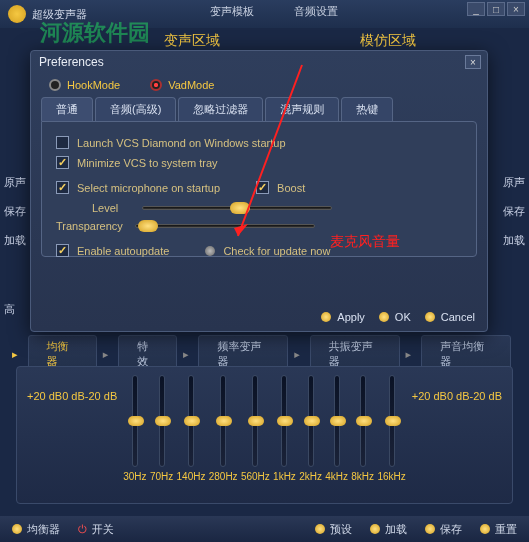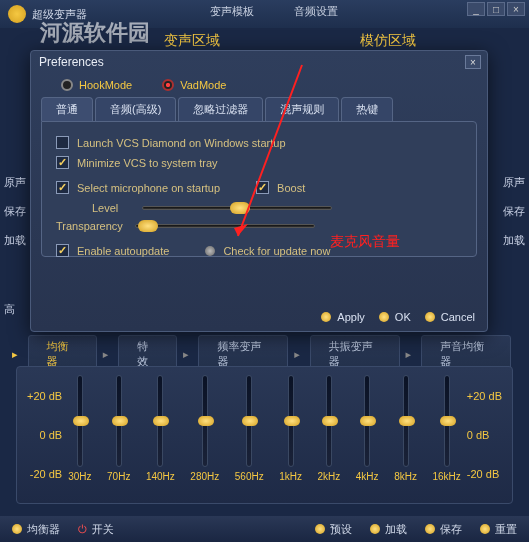--- a/index.html
+++ b/index.html
@@ -1,28 +1,28 @@
 <!DOCTYPE html>
 <html><head>
 <meta charset="utf-8">
 <style>
 *{margin:0;padding:0;box-sizing:border-box;font-family:"Microsoft YaHei",Tahoma,sans-serif;font-size:11px}
 body{width:529px;height:542px;background:#1a2845;overflow:hidden;position:relative}
 .titlebar{height:28px;background:linear-gradient(#2a3d5f,#1e2f4d);display:flex;align-items:center;padding:0 8px;color:#d0d8e8}
 .app-icon{width:18px;height:18px;background:radial-gradient(circle,#f5c842,#d4a020);border-radius:50%;margin-right:6px}
-.watermark{position:absolute;left:40px;top:18px;font-size:22px;color:#ffffff;z-index:1;font-weight:bold;opacity:.6}
+.watermark{position:absolute;left:40px;top:18px;font-size:22px;color:#22c55e;z-index:1;font-weight:bold;opacity:.6}
 .topmenu{position:absolute;top:4px;left:210px;display:flex;gap:40px;color:#c8d0e0;font-size:12px}
 .subtitle{position:absolute;top:32px;left:164px;color:#f5c842;font-size:14px}
 .subtitle2{position:absolute;top:32px;left:360px;color:#f5c842;font-size:14px}
 .winbtns{position:absolute;right:4px;top:2px;display:flex;gap:2px}
 .winbtn{width:18px;height:14px;background:#3a4a6a;border:1px solid #5a6a8a;display:flex;align-items:center;justify-content:center;color:#ccc;font-size:10px;cursor:pointer}
 .dialog{position:absolute;left:30px;top:50px;width:458px;height:282px;background:linear-gradient(#2f3e5c,#28344f);border:1px solid #4a5a7a;border-radius:4px;box-shadow:0 4px 20px rgba(0,0,0,.6);z-index:10}
 .dlg-title{height:22px;display:flex;align-items:center;padding:0 8px;color:#e8ecf4;font-size:12px}
 .dlg-close{position:absolute;right:6px;top:4px;width:16px;height:14px;background:#3a4a6a;border:1px solid #6a7a9a;display:flex;align-items:center;justify-content:center;color:#ddd;cursor:pointer;font-size:10px}
-.modes{padding:6px 30px;display:flex;gap:30px;}
+.modes{padding:6px 18px;display:flex;gap:30px;}
 .radio{display:flex;align-items:center;gap:6px;color:#f5c842;cursor:pointer}
 .radio-dot{width:12px;height:12px;border-radius:50%;border:2px solid #888;background:#222}
 .radio-dot.on{background:radial-gradient(circle,#ff4040 35%,#222 40%);border-color:#aa3030}
 .tabs{display:flex;padding:0 10px;gap:2px}
 .tab{padding:4px 14px;background:#354567;border:1px solid #556585;border-bottom:none;border-radius:4px 4px 0 0;color:#d8e0f0;font-size:11px;cursor:pointer}
 .tab.active{background:#3d4d70}
 .tabbody{margin:0 10px 8px;height:136px;background:#303e5a;border:1px solid #556585;border-radius:0 4px 4px 4px;padding:14px 14px 8px;color:#d5c080}
 .chkrow{display:flex;align-items:center;gap:8px;margin-bottom:7px;font-family:"Courier New",monospace;font-size:11px}
 .chk{width:13px;height:13px;border:1px solid #8a9ab8;background:#1e2a42;display:flex;align-items:center;justify-content:center;cursor:pointer;flex-shrink:0}
 .chk.on::after{content:"✓";color:#f5d060;font-size:11px;font-weight:bold}
@@ -37,21 +37,21 @@
 .bullet{width:10px;height:10px;background:radial-gradient(circle,#ffe080,#d4a020);border-radius:50%}
 .bullet.grey{background:radial-gradient(circle,#bbb,#666)}
 .sidelabels{position:absolute;top:175px;color:#c8d0e4;font-size:12px;display:flex;flex-direction:column;gap:14px}
 .sidelabels.left{left:4px}
 .sidelabels.right{right:4px}
 .tabbar2{position:absolute;top:344px;left:12px;right:12px;height:20px;display:flex;gap:0;align-items:center}
 .tab2{padding:3px 18px;background:linear-gradient(#2a3856,#22304a);border:1px solid #3a4a6a;color:#b8c4da;font-size:11px;cursor:pointer;border-radius:3px 3px 0 0;margin-right:6px}
 .tab2.active{color:#f5c842}
 .eq-panel{position:absolute;top:366px;left:16px;right:16px;height:138px;background:linear-gradient(#2a3856,#1e2a46);border:1px solid #3a4a6a;border-radius:4px;padding:8px 10px}
 .eq-row{display:flex;align-items:center;height:100%}
-.eq-scale{display:flex;flex-direction:column;justify-content:space-between;height:90px;color:#f5c842;font-size:10px;padding-right:6px;text-align:right}
+.eq-scale{display:flex;justify-content:space-between;height:90px;color:#f5c842;font-size:10px;padding-right:6px;text-align:right}
 .eq-sliders{flex:1;display:flex;justify-content:space-between;align-items:flex-start;height:100%}
 .eq-col{display:flex;flex-direction:column;align-items:center;gap:4px}
 .eq-track{width:6px;height:92px;background:linear-gradient(#0a1225,#1a2238);border:1px solid #3a4862;border-radius:3px;position:relative}
 .eq-thumb{position:absolute;left:-5px;width:16px;height:10px;background:radial-gradient(ellipse,#ffe080,#d4a020);border-radius:5px;cursor:pointer}
 .eq-label{color:#f5c842;font-size:10px}
 .bottombar{position:absolute;bottom:0;left:0;right:0;height:26px;background:linear-gradient(#2a3856,#1a2642);display:flex;align-items:center;padding:0 12px;gap:18px;color:#d0d8e8}
 .bb-item{display:flex;align-items:center;gap:5px;cursor:pointer;font-size:12px}
 .bb-spacer{flex:1}
 </style>
 </head>

